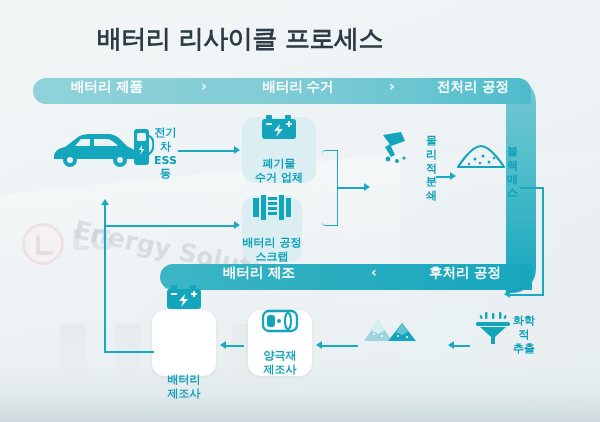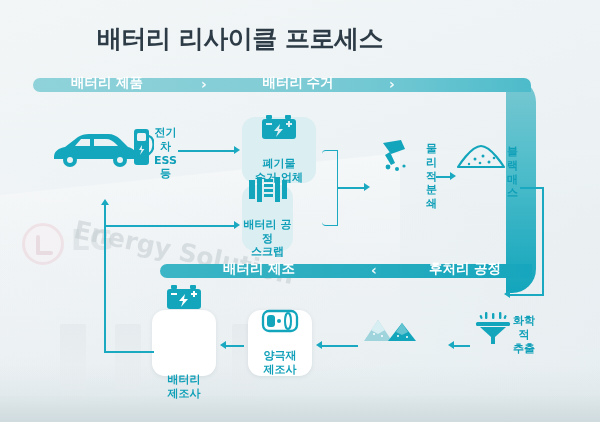--- a/index.html
+++ b/index.html
@@ -79,22 +79,22 @@
     letter-spacing: -0.5px;
   }
   .frame-fill {
     position: absolute; left: 506px; top: 78px; width: 30px; height: 215px;
     border-radius: 0 24px 24px 0;
     background: linear-gradient(to bottom, #79c8d2 0%, #4cbcca 45%, #12a5bc 100%);
   }
 
   
   .bar {
-    position: absolute; height: 14px; border-radius: 15px;
-    display: flex; align-items: flex-end;
+    position: absolute; height: 26px; border-radius: 15px;
+    display: flex; align-items: flex-start;
     color: #ffffff; font-size: 13.5px; font-weight: bold;
     white-space: nowrap;
   }
   .bar-top {
     left: 33px; top: 78px; width: 498px;
     background: linear-gradient(to right, #8fd2da 0%, #83cdd6 45%, #6cc6d2 75%, #4dbbca 100%);
     border-radius: 15px 15px 0 15px;
   }
   .bar-bottom {
     left: 160px; top: 264px; width: 372px;
@@ -170,20 +170,21 @@
 
   <div class="title">배터리 리사이클 프로세스</div>
 
   <div class="frame-fill"></div>
 
   <div class="bar bar-top">
     <div class="bar-seg" style="width:148px;">배터리 제품</div>
     <div class="chev" style="width:46px;text-align:center;">›</div>
     <div class="bar-seg" style="width:142px;font-family:Liberation Serif, serif;">배터리 수거</div>
     <div class="chev" style="width:46px;text-align:center;">›</div>
+    <div class="bar-seg" style="width:116px;">전처리 공정</div>
   </div>
 
   <div class="bar bar-bottom">
     <div class="bar-seg" style="width:190px;padding-left:8px;">배터리 제조</div>
     <div class="chev" style="width:48px;text-align:center;">‹</div>
     <div class="bar-seg" style="width:134px;">후처리 공정</div>
   </div>
 
   <div class="fnode" style="left:48px; top:124px; width:120px;">
     <span>
@@ -216,38 +217,38 @@
         <rect x="4" y="8" width="6" height="2" fill="#dbeef2"></rect>
         <rect x="24" y="8" width="6" height="2" fill="#dbeef2"></rect>
         <rect x="26" y="6" width="2" height="6" fill="#dbeef2"></rect>
         <path d="M18 9 l-6 7 h4 l-2 6 7-8h-4z" fill="#dbeef2"></path>
       </svg>
     </span>
     <div class="node-label">폐기물
 수거 업체</div>
   </div>
 
-  <div class="card pale" style="left:242px; top:185px; width:51px; height:66px;">
+  <div class="card pale" style="left:242px; top:196px; width:60px; height:66px;">
     <span>
       <svg width="38" height="25" viewBox="0 0 38 25">
         <rect x="0" y="3" width="6" height="19" fill="#12a5bc"></rect>
         <rect x="8" y="0" width="5" height="25" fill="#12a5bc"></rect>
         <rect x="15" y="2" width="9" height="3" fill="#12a5bc"></rect>
         <rect x="15" y="7" width="9" height="3" fill="#12a5bc"></rect>
         <rect x="15" y="12" width="9" height="3" fill="#12a5bc"></rect>
         <rect x="15" y="17" width="9" height="3" fill="#12a5bc"></rect>
         <rect x="26" y="0" width="5" height="25" fill="#12a5bc"></rect>
         <rect x="33" y="3" width="5" height="19" fill="#12a5bc"></rect>
       </svg>
     </span>
     <div class="node-label">배터리 공정
 스크랩</div>
   </div>
 
-  <div class="fnode" style="left:371px; top:140px; width:62px;gap:13px;">
+  <div class="fnode" style="left:371px; top:132px; width:62px;gap:13px;">
     <span>
       <svg width="42" height="32" viewBox="0 0 42 32">
         <path d="M12 3 L30 0 L34 9 L20 14 Z" fill="#12a5bc"></path>
         <path d="M19 12 L24 23 L20 25 L14 15 Z" fill="#12a5bc"></path>
         <circle cx="17" cy="27" r="2.4" fill="#12a5bc"></circle>
         <circle cx="26" cy="29" r="2" fill="#12a5bc"></circle>
         <circle cx="33" cy="26" r="1.6" fill="#12a5bc"></circle>
       </svg>
     </span>
     <div class="node-label" style="margin-top:2px;">물리적

